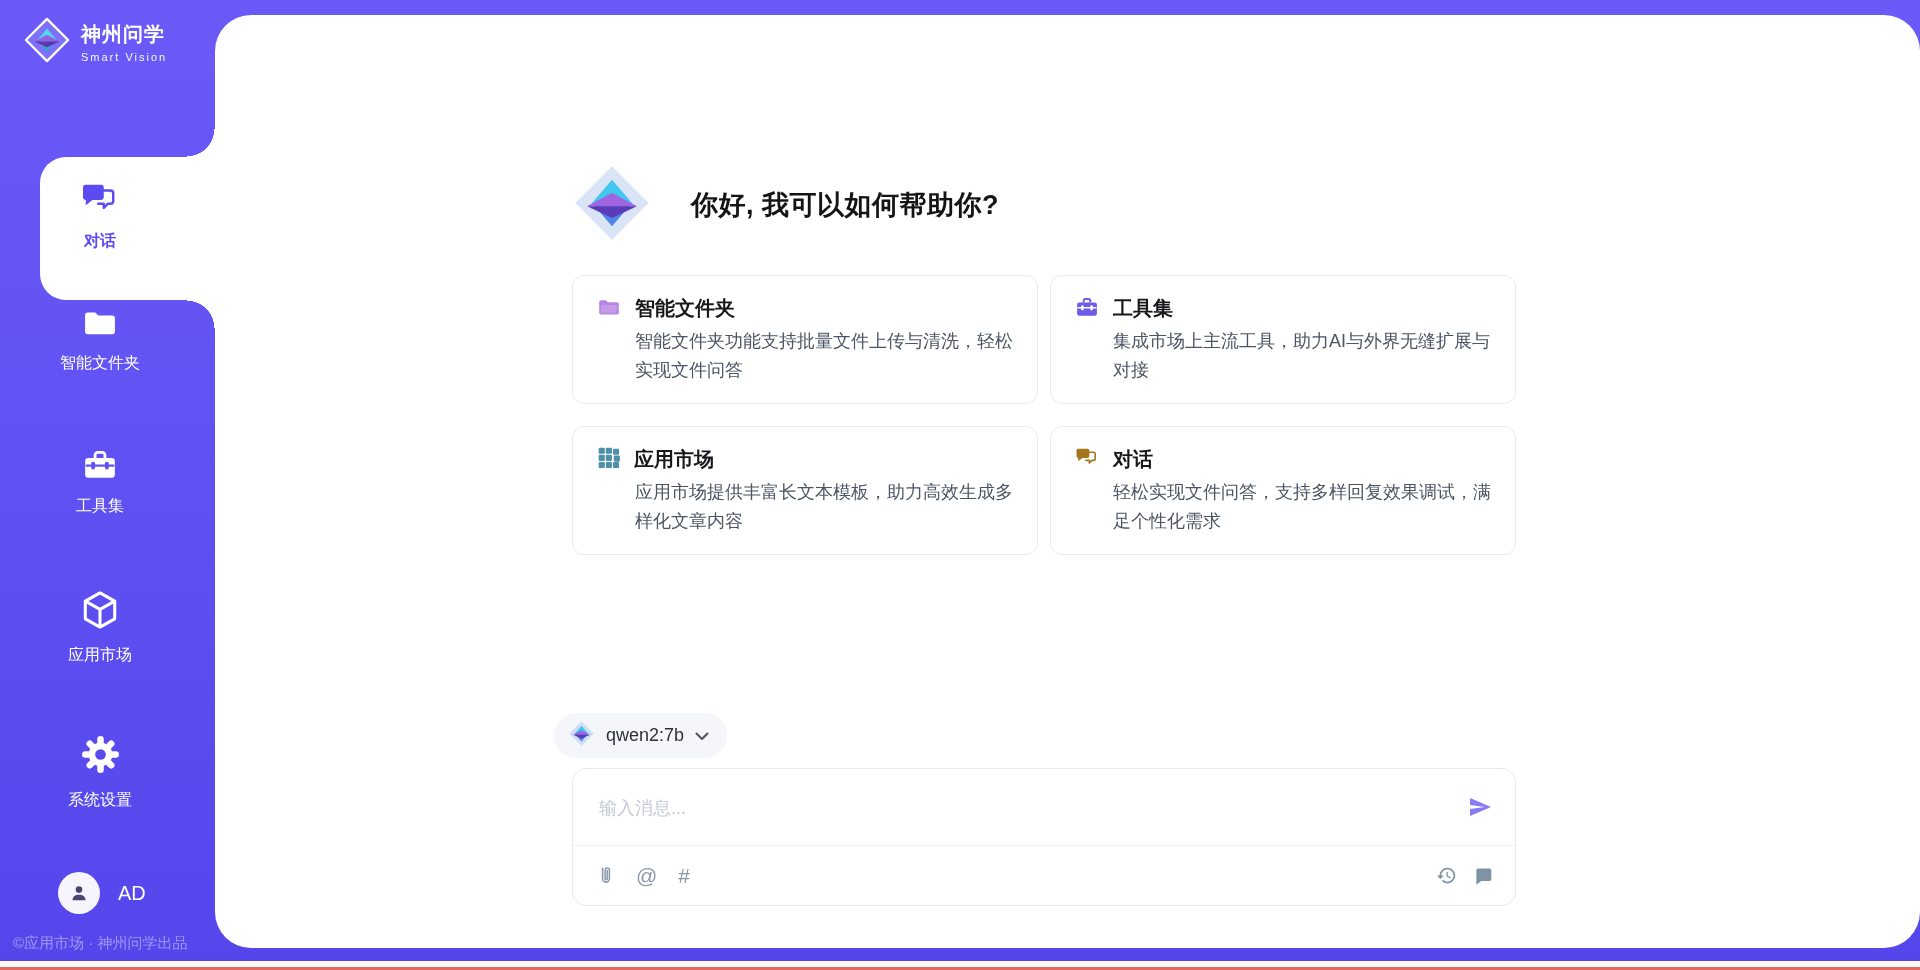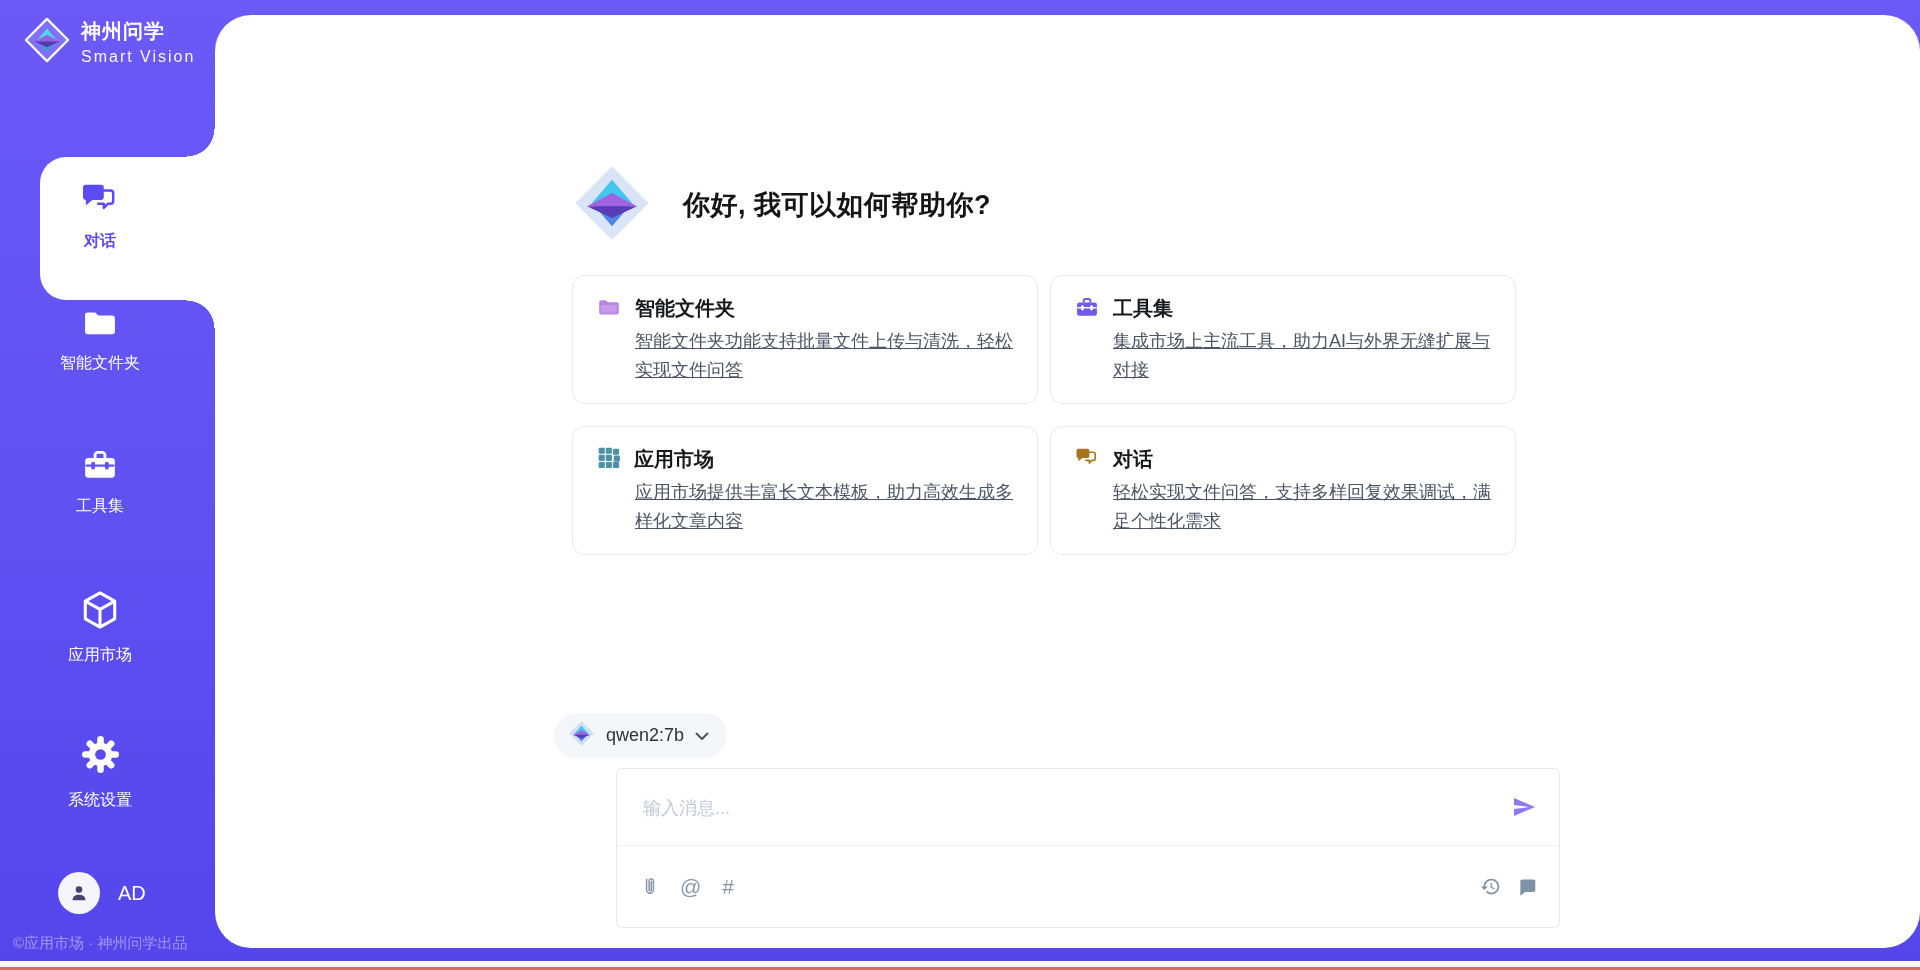--- a/index.html
+++ b/index.html
@@ -14,21 +14,21 @@
   
   .main-panel{
     position:absolute;left:215px;top:15px;right:0;bottom:22px;
     background:#ffffff;border-radius:36px;
   }
 
   
   .sidebar{position:absolute;left:0;top:0;width:239px;height:100%;}
   .brand{position:absolute;left:24px;top:17px;display:flex;align-items:center;gap:11px;}
   .brand-text .name{color:#fff;font-size:20px;font-weight:700;letter-spacing:1px;}
-  .brand-text .sub{color:#fff;font-size:16px;letter-spacing:2px;margin-top:3px;opacity:.95;}
+  .brand-text .sub{color:#fff;font-size:11px;letter-spacing:2px;margin-top:3px;opacity:.95;}
 
   .active-tab{
     position:absolute;left:40px;top:157px;width:175px;height:143px;
     background:#fff;border-radius:26px 0 0 26px;
   }
   .scoop{position:absolute;width:28px;height:28px;left:187px;}
   .scoop.top{top:129px;background:radial-gradient(circle at 0 0, rgba(0,0,0,0) 0 27px, #fff 27.5px);}
   .scoop.bottom{top:300px;background:radial-gradient(circle at 0 100%, rgba(0,0,0,0) 0 27px, #fff 27.5px);}
 
   .nav-item{
@@ -44,47 +44,47 @@
   .ni-4{top:590px;}
   .ni-5{top:734px;}
 
   .user-row{position:absolute;left:58px;top:872px;display:flex;align-items:center;gap:18px;text-align:right;}
   .avatar{width:42px;height:42px;border-radius:50%;background:#f6f4fd;display:flex;align-items:center;justify-content:center;}
   .user-label{color:#fff;font-size:20px;font-weight:500;}
   .sidebar-footer{position:absolute;left:13px;bottom:17px;color:rgba(255,255,255,0.42);font-size:15px;white-space:nowrap;}
 
   
   .greeting{position:absolute;left:357px;top:148px;display:flex;align-items:center;gap:23px;}
-  .greeting h1{margin:8px;font-size:27px;font-weight:700;color:#141414;letter-spacing:.5px;}
+  .greeting h1{margin:16px;font-size:27px;font-weight:700;color:#141414;letter-spacing:.5px;}
 
   
   .cards{
     position:absolute;left:357px;top:260px;width:944px;
     display:grid;grid-template-columns:1fr 1fr;gap:22px 12px;
   }
   .card{
     box-sizing:border-box;height:129px;background:#fff;
     border:1px solid #e8eaef;border-radius:12px;
     padding:19px 24px 0 24px;cursor:pointer;
   }
   .card-title-row{display:flex;align-items:center;gap:14px;}
   .card-title{font-size:20px;font-weight:700;color:#17181c;}
-  .card-desc{margin-top:5px;padding-left:38px;font-size:18px;line-height:29px;color:#4b5563;text-decoration:underline;}
+  .card-desc{margin-top:5px;padding-left:38px;font-size:18px;line-height:29px;color:#4b5563;}
 
   
   .model-pill{
     position:absolute;left:339px;top:698px;height:45px;
     display:inline-flex;align-items:center;gap:11px;padding:0 18px 0 14px;
     background:#f5f6f9;border-radius:23px;cursor:pointer;
   }
   .model-pill .model-name{font-size:18px;color:#2c313c;font-weight:500;}
 
   .composer{
-    position:absolute;left:357px;top:753px;width:944px;height:160px;
-    box-sizing:border-box;background:#fff;border:1px solid #e7e9ee;border-radius:6px;margin-left:44px;
+    position:absolute;left:357px;top:753px;width:944px;height:138px;
+    box-sizing:border-box;background:#fff;border:1px solid #e7e9ee;border-radius:14px;
   }
   .composer .msg-input{
     position:absolute;left:24px;top:14px;right:70px;height:48px;
     border:none;outline:none;font-size:18px;color:#333;background:transparent;
     font-family:"Liberation Sans","DejaVu Sans",sans-serif;
   }
   .composer .msg-input::placeholder{color:#c2c9d6;}
   .send-btn{position:absolute;right:22px;top:26px;width:26px;height:26px;cursor:pointer;background:none;border:none;padding:0;}
   .composer-divider{position:absolute;left:0;right:0;top:76px;border-top:1px solid #eef0f4;}
   .composer-toolbar{

